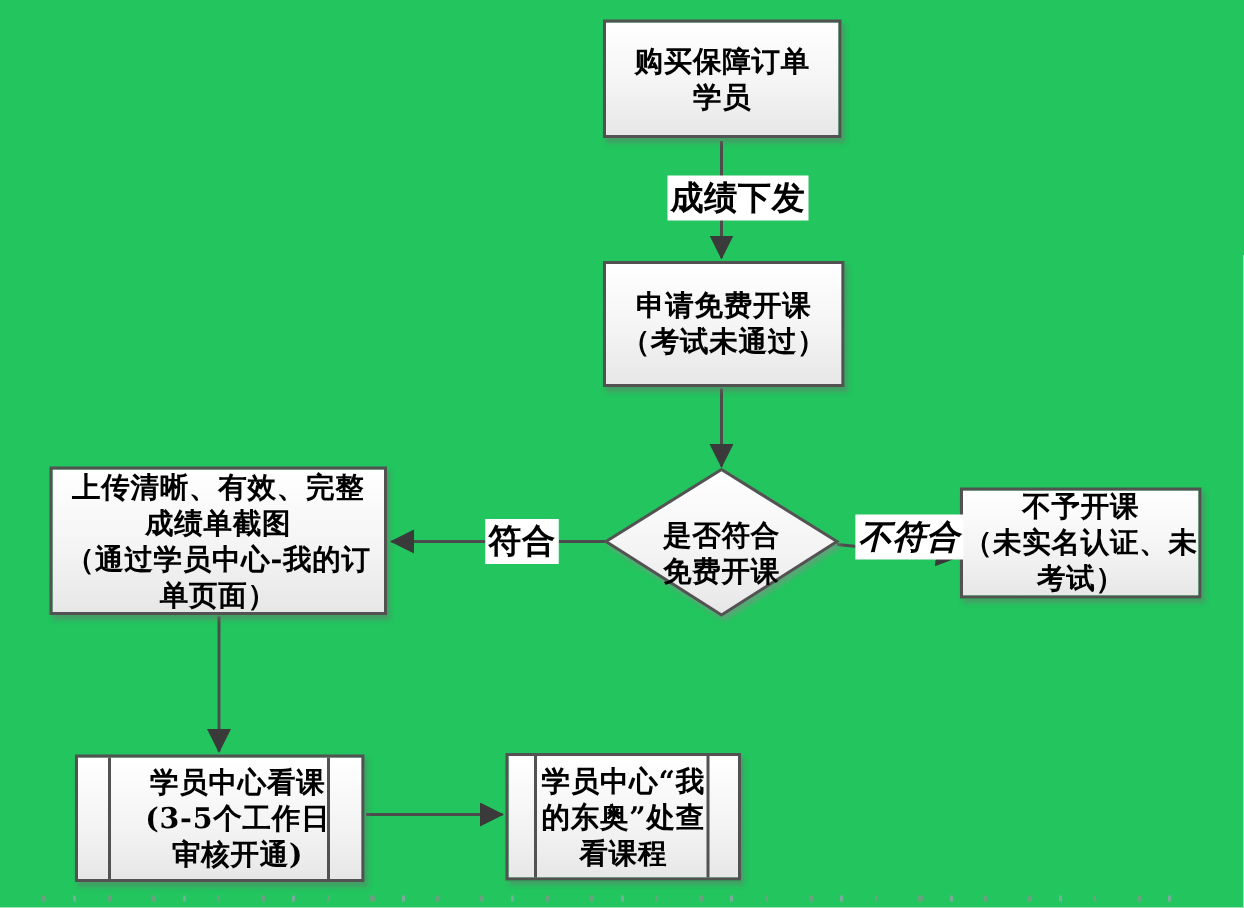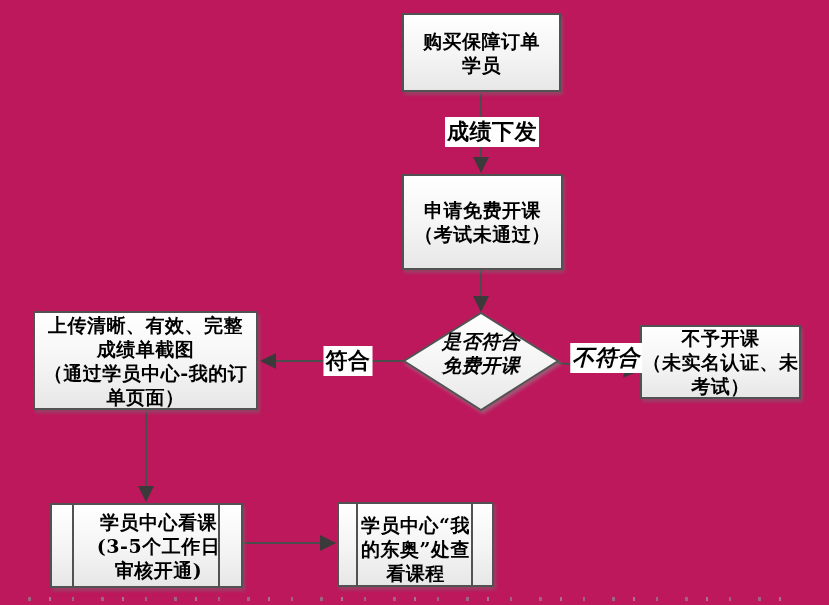--- a/index.html
+++ b/index.html
@@ -5,21 +5,21 @@
 <style>
   html, body {
     margin: 0;
     padding: 0;
     background: #ffffff;
   }
   .canvas {
     position: relative;
     width: 829px;
     height: 605px;
-    background: #be185d;
+    background: #22c55e;
     overflow: hidden;
     font-family: "DejaVu Serif", serif;
     color: #000000;
   }
   .edges-layer {
     position: absolute;
     left: 0; top: 0;
     width: 829px; height: 605px;
     z-index: 1;
   }
@@ -38,24 +38,23 @@
     white-space: pre-line;
     text-align: center;
     font-size: 19px;
     line-height: 24px;
     font-weight: bold;
     letter-spacing: 0.5px;
   }
   .diamond-label-box {
     position: absolute;
     display: flex;
-    align-items: flex-start;
+    align-items: flex-end;
     justify-content: center;
     z-index: 2;
-    font-style: italic;
   }
   .pbar {
     position: absolute;
     top: 0;
     bottom: 0;
     width: 2px;
     background: #525252;
   }
   .edge-label {
     position: absolute;
@@ -111,21 +110,21 @@
     <line x1="244" y1="543" x2="335" y2="543" stroke="#4c4c4c" stroke-width="2" marker-end="url(#arrowhead)"></line>
 
     <polygon points="481,313 558,361 481,410 404,361" fill="url(#diamondFill)" stroke="#525252" stroke-width="2" filter="url(#ds)"></polygon>
   </svg>
 
   <div class="node" style="left:402px; top:13px; width:159px; height:79px;">
     <span class="node-label">购买保障订单
 学员</span>
   </div>
 
-  <div class="node" style="left:402px; top:174px; width:161px; height:96px;">
+  <div class="node" style="left:402px; top:174px; width:161px; height:84px;">
     <span class="node-label">申请免费开课
 （考试未通过）</span>
   </div>
 
   <div class="diamond-label-box" style="left:411px; top:329px; width:140px; height:64px;">
     <span class="diamond-label">是否符合
 免费开课</span>
   </div>
 
   <div class="node" style="left:33px; top:311px; width:225px; height:99px;">
@@ -142,21 +141,21 @@
   </div>
 
   <div class="node" style="left:50px; top:503px; width:193px; height:85px;padding-left:24px;">
     <div class="pbar" style="left:20px;"></div>
     <div class="pbar" style="right:21px;"></div>
     <span class="node-label">学员中心看课
 (3-5个工作日
 审核开通)</span>
   </div>
 
-  <div class="node" style="left:337px; top:502px; width:157px; height:85px;align-items:flex-end;">
+  <div class="node" style="left:337px; top:502px; width:157px; height:85px;">
     <div class="pbar" style="left:17px;"></div>
     <div class="pbar" style="right:19px;"></div>
     <span class="node-label">学员中心“我
 的东奥”处查
 看课程</span>
   </div>
 
   <div class="edge-label" style="left:492px; top:132px;">成绩下发</div>
 
   <div class="edge-label" style="left:348px; top:361px;">符合</div>

